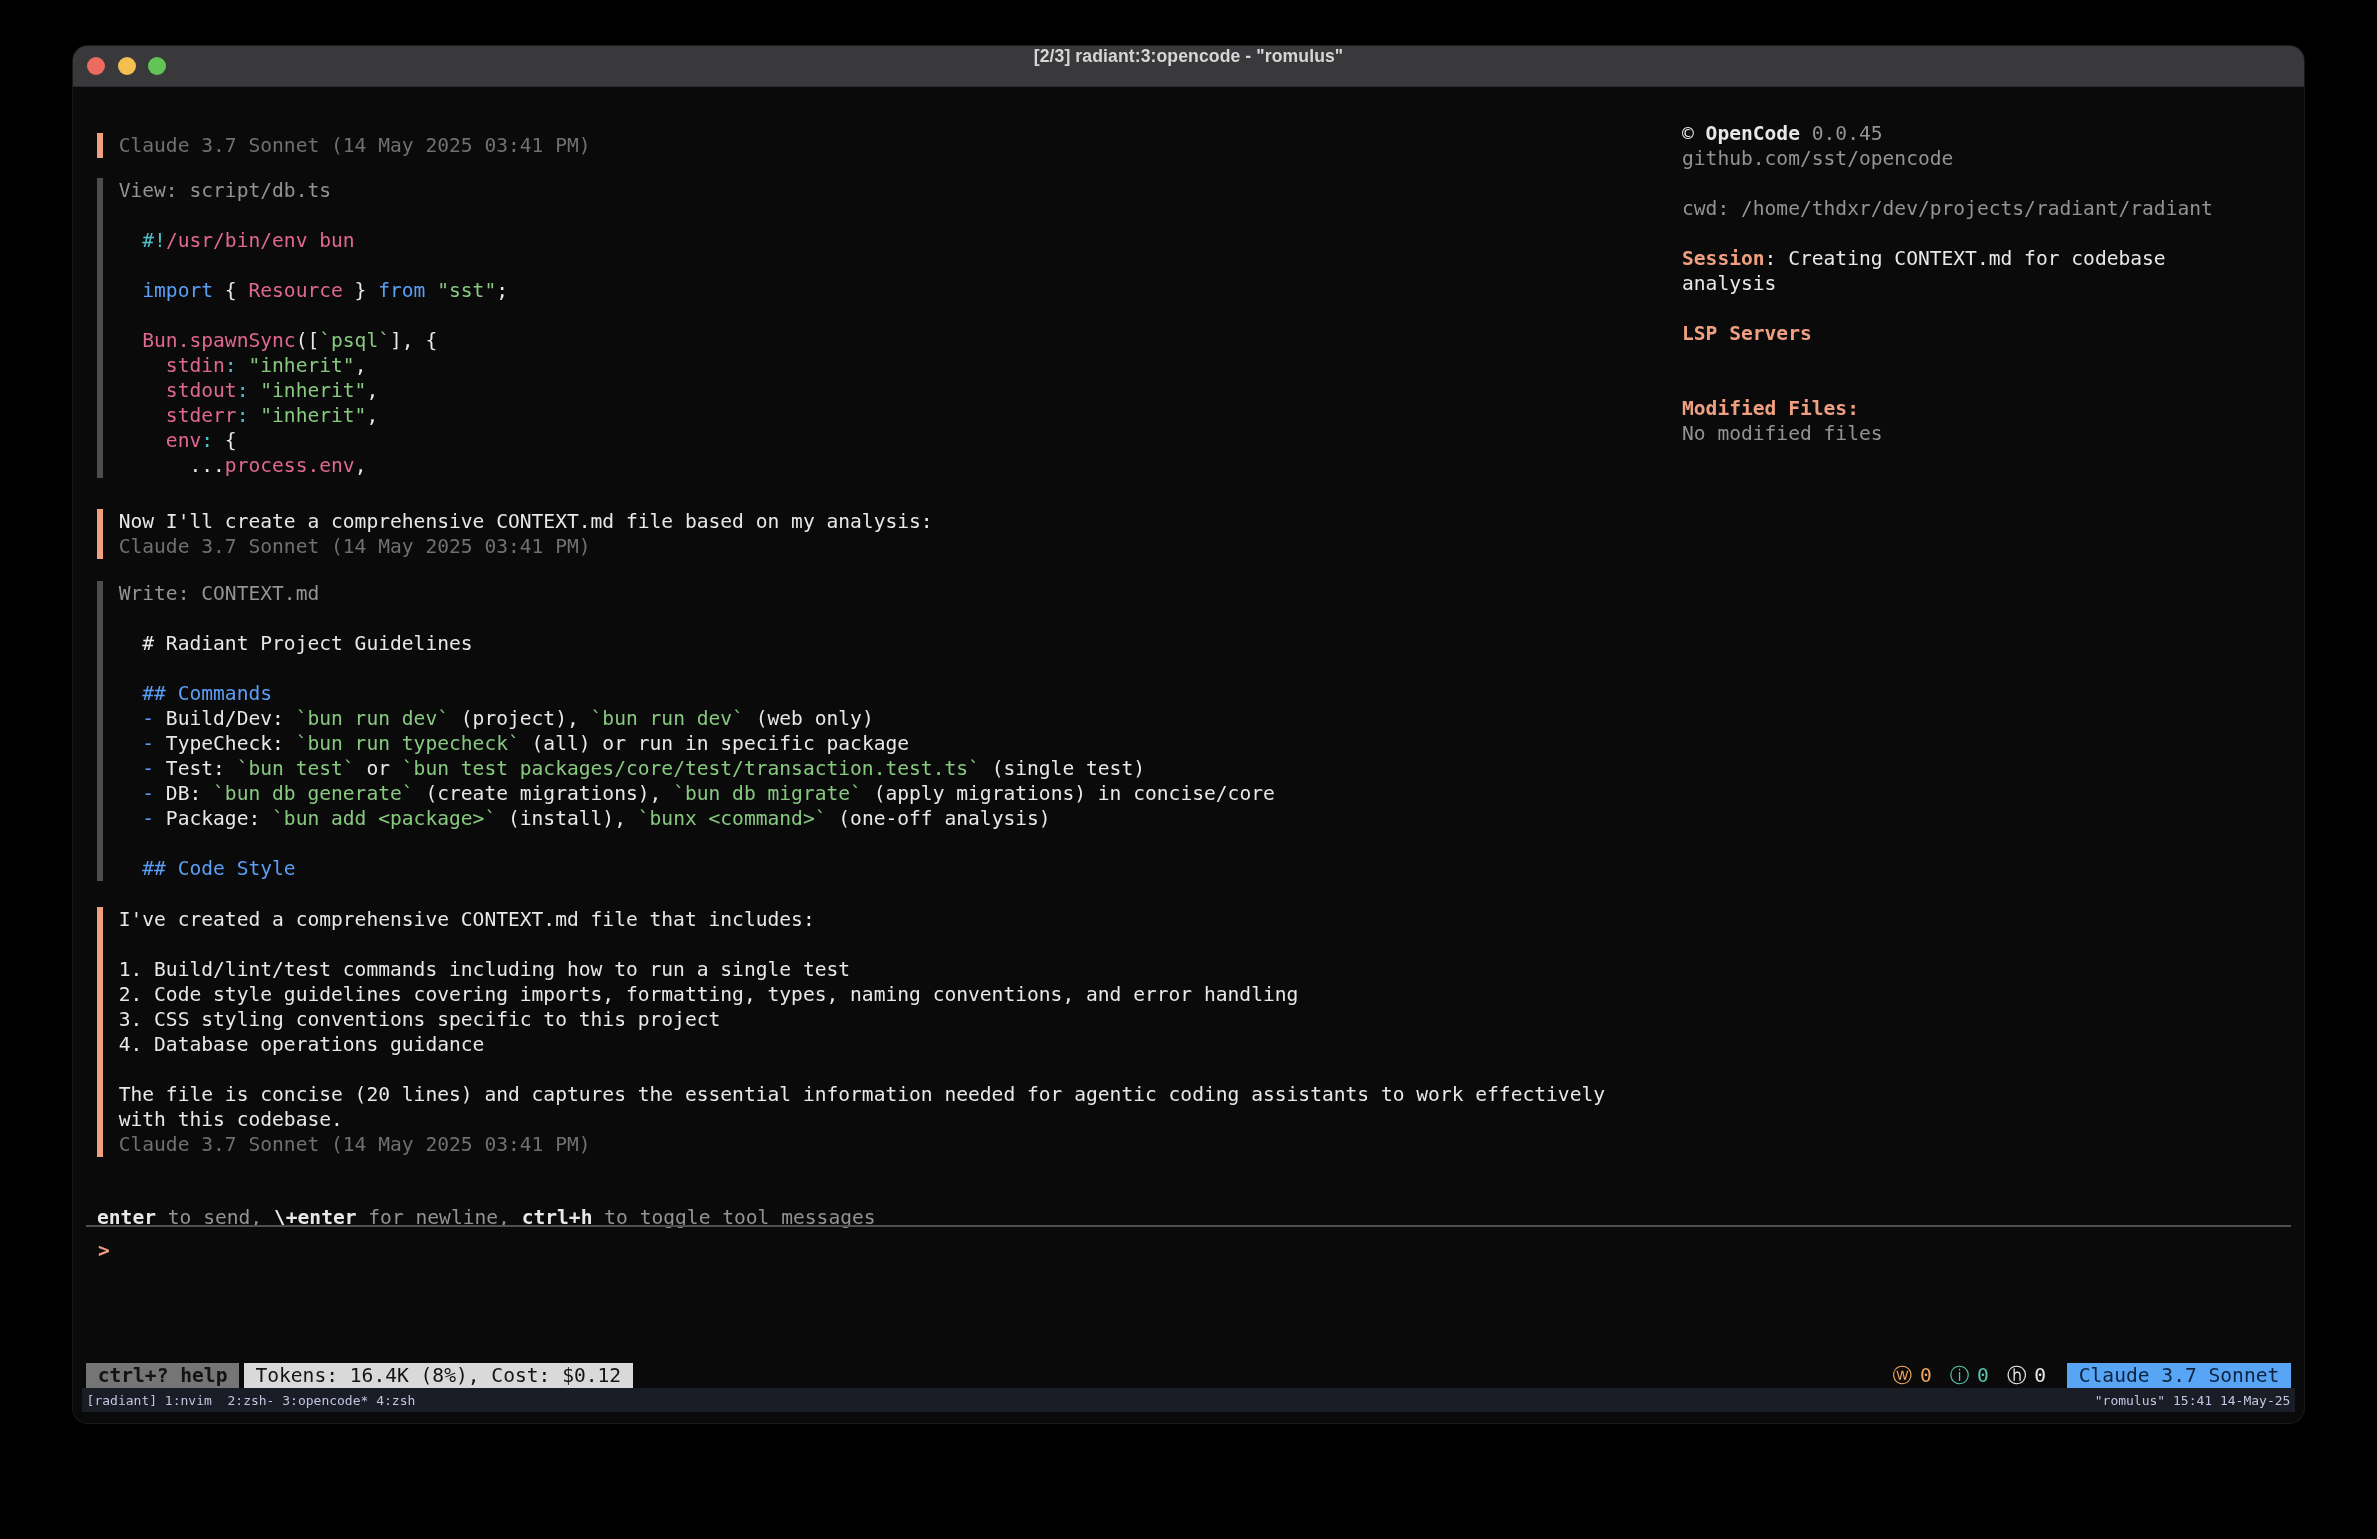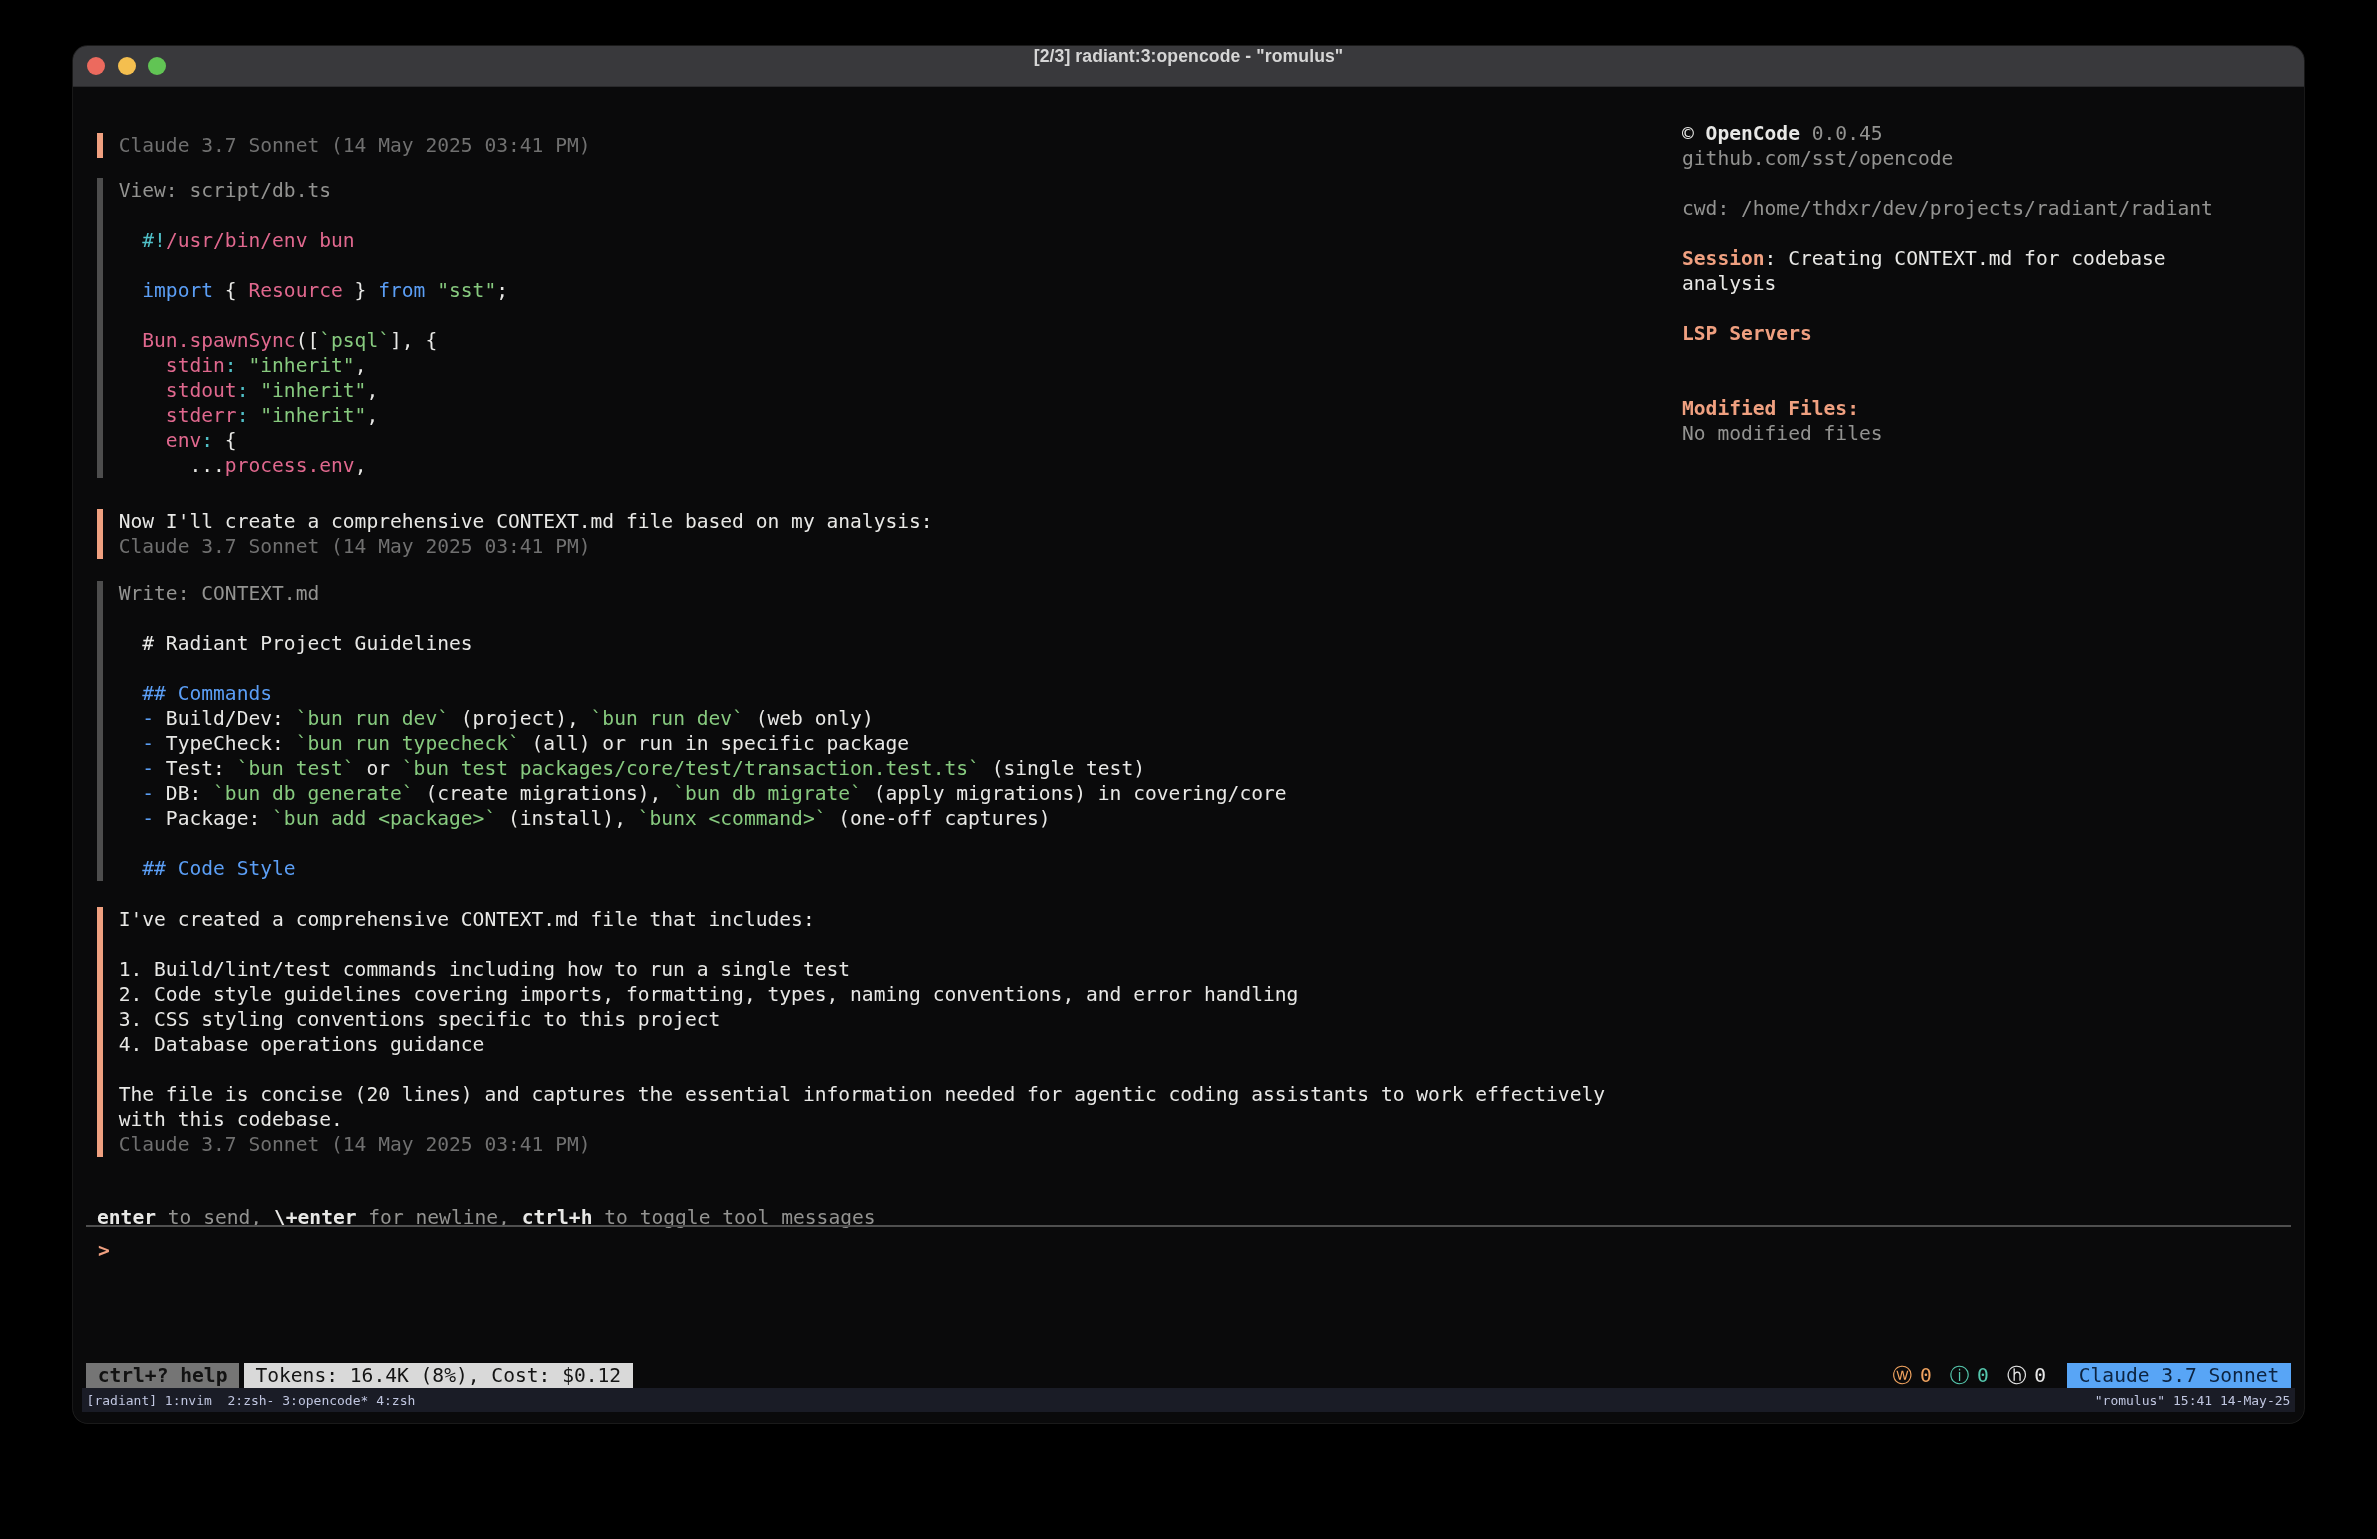--- a/index.html
+++ b/index.html
@@ -114,22 +114,22 @@
           </div>
           <div class="block b-gray" style="margin-top: 22px;">
             <div class="line"><span class="c-g">Write: CONTEXT.md</span></div>
             <div class="line"></div>
             <div class="line"><span class="c-w">  # Radiant Project Guidelines</span></div>
             <div class="line"></div>
             <div class="line"><span class="c-b">  ## Commands</span></div>
             <div class="line"><span class="c-b">  -</span><span class="c-w"> Build/Dev: </span><span class="c-gr">`bun run dev`</span><span class="c-w"> (project), </span><span class="c-gr">`bun run dev`</span><span class="c-w"> (web only)</span></div>
             <div class="line"><span class="c-b">  -</span><span class="c-w"> TypeCheck: </span><span class="c-gr">`bun run typecheck`</span><span class="c-w"> (all) or run in specific package</span></div>
             <div class="line"><span class="c-b">  -</span><span class="c-w"> Test: </span><span class="c-gr">`bun test`</span><span class="c-w"> or </span><span class="c-gr">`bun test packages/core/test/transaction.test.ts`</span><span class="c-w"> (single test)</span></div>
-            <div class="line"><span class="c-b">  -</span><span class="c-w"> DB: </span><span class="c-gr">`bun db generate`</span><span class="c-w"> (create migrations), </span><span class="c-gr">`bun db migrate`</span><span class="c-w"> (apply migrations) in covering/core</span></div>
-            <div class="line"><span class="c-b">  -</span><span class="c-w"> Package: </span><span class="c-gr">`bun add &lt;package&gt;`</span><span class="c-w"> (install), </span><span class="c-gr">`bunx &lt;command&gt;`</span><span class="c-w"> (one-off captures)</span></div>
+            <div class="line"><span class="c-b">  -</span><span class="c-w"> DB: </span><span class="c-gr">`bun db generate`</span><span class="c-w"> (create migrations), </span><span class="c-gr">`bun db migrate`</span><span class="c-w"> (apply migrations) in concise/core</span></div>
+            <div class="line"><span class="c-b">  -</span><span class="c-w"> Package: </span><span class="c-gr">`bun add &lt;package&gt;`</span><span class="c-w"> (install), </span><span class="c-gr">`bunx &lt;command&gt;`</span><span class="c-w"> (one-off analysis)</span></div>
             <div class="line"></div>
             <div class="line"><span class="c-b">  ## Code Style</span></div>
           </div>
           <div class="block b-orange" style="margin-top: 26px;">
             <div class="line"><span class="c-w">I've created a comprehensive CONTEXT.md file that includes:</span></div>
             <div class="line"></div>
             <div class="line"><span class="c-w">1. Build/lint/test commands including how to run a single test</span></div>
             <div class="line"><span class="c-w">2. Code style guidelines covering imports, formatting, types, naming conventions, and error handling</span></div>
             <div class="line"><span class="c-w">3. CSS styling conventions specific to this project</span></div>
             <div class="line"><span class="c-w">4. Database operations guidance</span></div>

